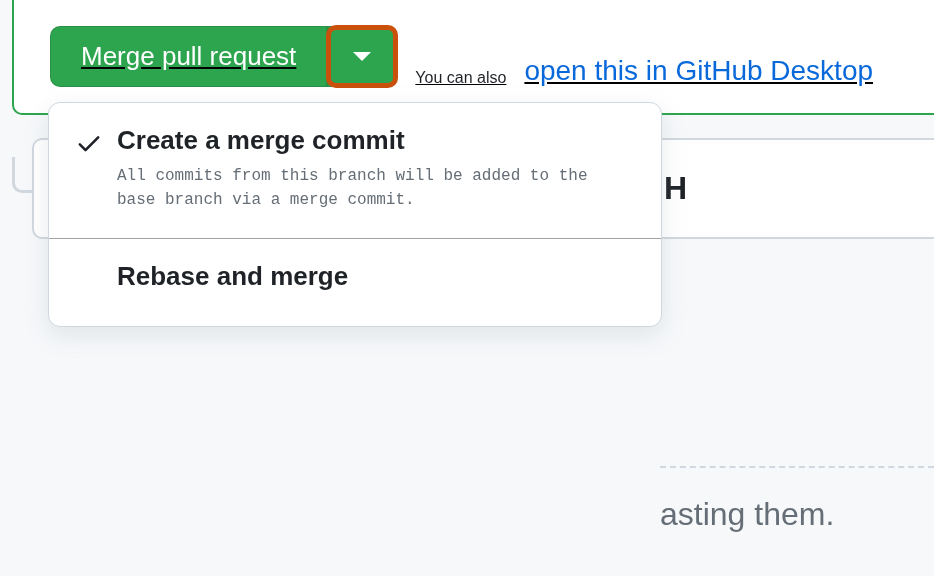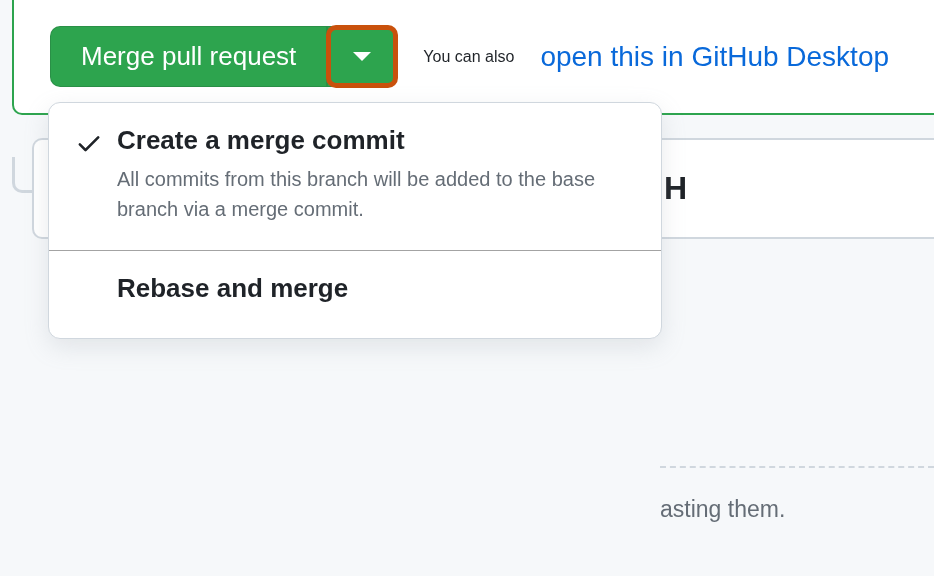--- a/index.html
+++ b/index.html
@@ -21,22 +21,23 @@
       border-top: none;
       border-right: none;
       border-radius: 0 0 0 10px;
       margin: 0 0 0 12px;
       padding: 26px 0 26px 36px;
       position: relative;
       z-index: 1;
     }
     .merge-row {
       display: flex;
-      align-items: center;
-      gap: 26px;
+      align-items: flex-end;
+      gap: 18px;
+      text-decoration: underline;
     }
     .merge-button-wrap {
       display: flex;
       align-items: stretch;
     }
     .merge-button {
       background: #2da44e;
       color: #ffffff;
       font-size: 26px;
       font-weight: 500;
@@ -107,21 +108,21 @@
       height: 36px;
       border-left: 3px solid #d0d7de;
       border-bottom: 3px solid #d0d7de;
       border-bottom-left-radius: 10px;
       z-index: 0;
     }
     .bg-hint {
       position: absolute;
       left: 660px;
       top: 496px;
-      font-size: 23px;
+      font-size: 32px;
       color: #656d76;
       z-index: 0;
     }
     .bg-divider {
       position: absolute;
       left: 660px;
       right: 0;
       top: 466px;
       border-top: 2px dashed #d0d7de;
       z-index: 0;
@@ -147,23 +148,24 @@
     .dropdown-item:last-child {
       border-bottom: none;
     }
     .dropdown-item-title {
       font-size: 26px;
       font-weight: 600;
       color: #1f2328;
       margin-bottom: 8px;
     }
     .dropdown-item-desc {
-      font-size: 20px;
+      font-size: 16px;
       color: #656d76;
       line-height: 1.5;
+      font-family: Liberation Mono, monospace;
     }
     .check-icon {
       position: absolute;
       left: 26px;
       top: 26px;
     }
     .check-icon svg {
       width: 28px;
       height: 28px;
       fill: #1f2328;

